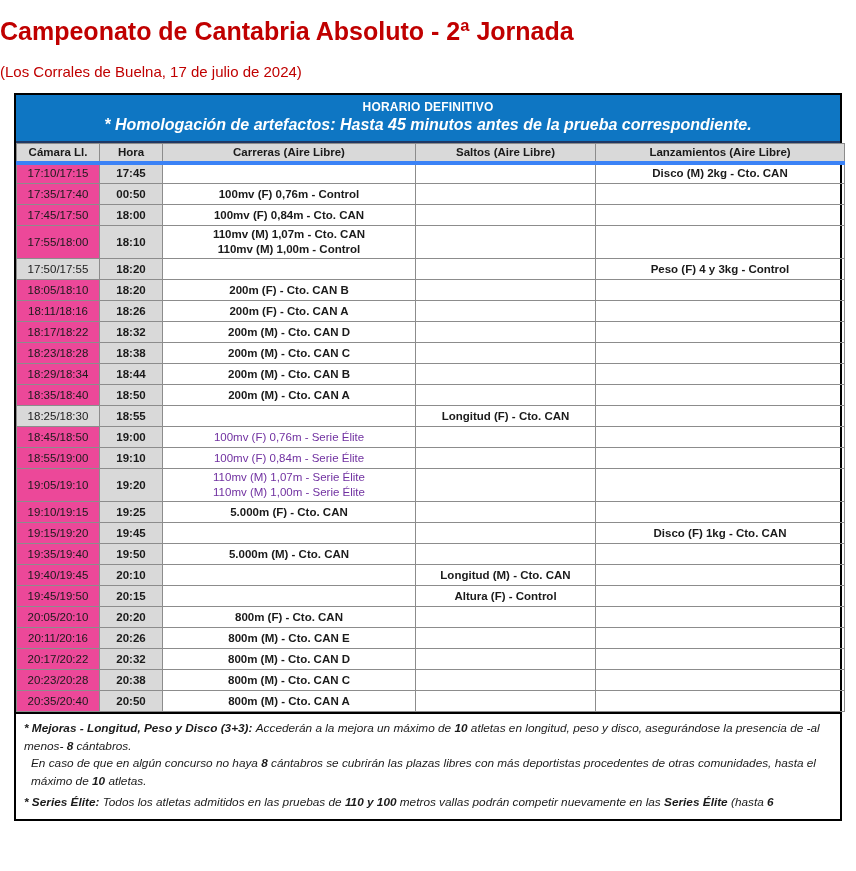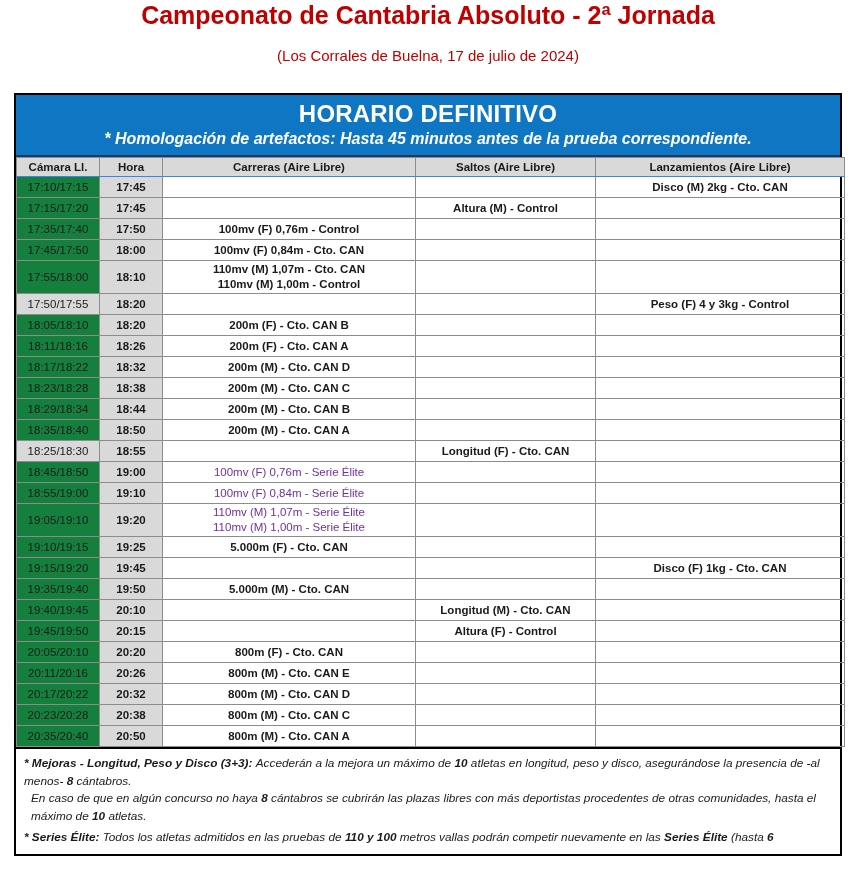--- a/index.html
+++ b/index.html
@@ -13,21 +13,21 @@
   }
   *{box-sizing:border-box;margin:0;padding:0;}
   html,body{background:#fff;}
   body{
     width:856px;height:871px;
     font-family:"Liberation Sans",sans-serif;
     color:var(--ink);
     position:relative;
     overflow:hidden;
   }
-  .page-header{text-align:center;}
+  .page-header{padding-top:16px;}
   .page-title{
     color:var(--red);
     font-size:25px;
     font-weight:bold;
     line-height:1.25;
   }
   .page-subtitle{
     color:var(--red);
     font-size:15px;
     margin-top:16px;
@@ -39,43 +39,43 @@
     border:2px solid #000;
     background:#fff;
   }
   .banner{
     background:var(--blue);
     color:#fff;
     text-align:center;
     padding:5px 4px 7px 4px;
     border-bottom:2px solid var(--banner-border);
   }
-  .banner-title{font-size:24px;font-weight:bold;letter-spacing:.2px;}
+  .banner-title{font-size:12px;font-weight:bold;letter-spacing:.2px;}
   .banner-note{font-size:16px;font-weight:bold;font-style:italic;margin-top:2px;}
   table.schedule{
     width:100%;
     border-collapse:collapse;
     table-layout:fixed;
   }
   table.schedule th, table.schedule td{
     border:1px solid var(--line);
     text-align:center;
     vertical-align:middle;
     font-size:11.5px;
     padding:1px 3px;
     overflow:hidden;
   }
   table.schedule th{
     background:var(--gray);
     font-weight:bold;
     height:19px;
-    border-bottom:1px solid #3b82f6;
+    border-bottom:4px solid #3b82f6;
   }
   table.schedule td{height:21px;line-height:15px;}
-  td.camara{font-weight:400;background:#15803d;}
+  td.camara{font-weight:400;background:#ec4899;}
   td.camara.gray{background:var(--gray);}
   td.hora{font-weight:bold;background:var(--gray);}
   td.event{font-weight:bold;}
   td.event.elite{font-weight:400;color:var(--purple);}
   td.event .line{display:block;}
   .notes{
     border-top:2px solid #000;
     padding:6px 8px 8px 8px;
     font-style:italic;
     font-size:11.8px;
@@ -121,31 +121,22 @@
         <tr>
           <td class="camara">17:10/17:15</td>
           <td class="hora">17:45</td>
           <td class="event"></td>
           <td class="event"></td>
           <td class="event">
             <span class="line">Disco (M) 2kg - Cto. CAN</span>
           </td>
         </tr>
         <tr>
-          <td class="camara">17:15/17:20</td>
-          <td class="hora">17:45</td>
-          <td class="event"></td>
-          <td class="event">
-            <span class="line">Altura (M) - Control</span>
-          </td>
-          <td class="event"></td>
-        </tr>
-        <tr>
           <td class="camara">17:35/17:40</td>
-          <td class="hora">17:50</td>
+          <td class="hora">00:50</td>
           <td class="event">
             <span class="line">100mv (F) 0,76m - Control</span>
           </td>
           <td class="event"></td>
           <td class="event"></td>
         </tr>
         <tr>
           <td class="camara">17:45/17:50</td>
           <td class="hora">18:00</td>
           <td class="event">

